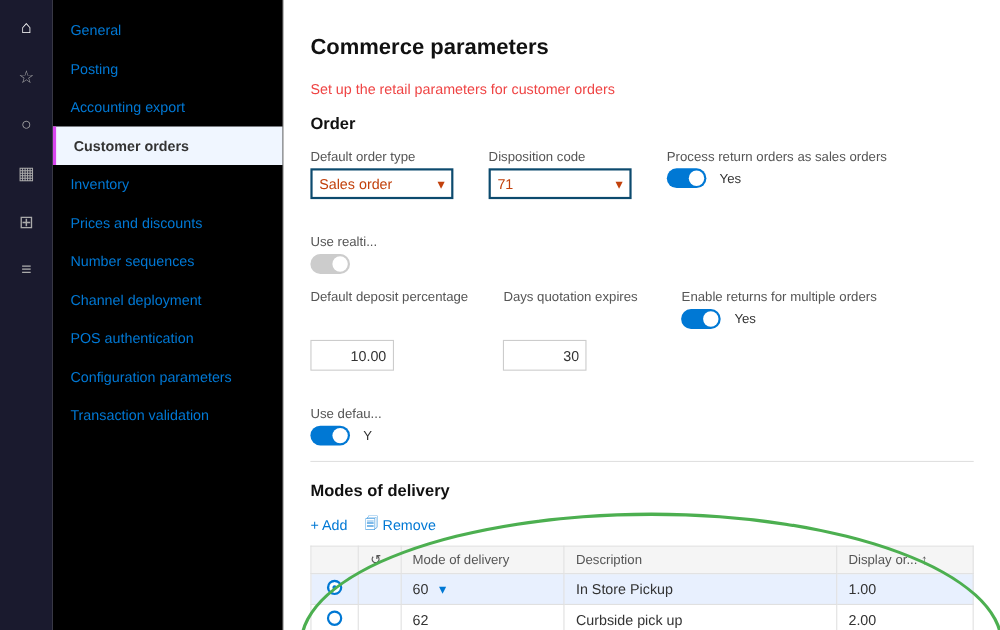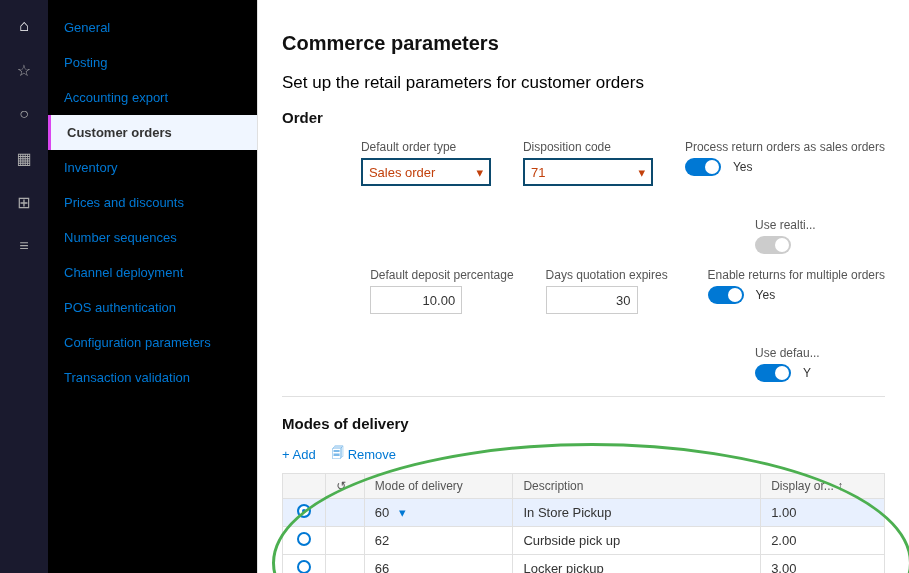--- a/index.html
+++ b/index.html
@@ -52,36 +52,35 @@
       padding: 32px 24px;
       background: #fff;
     }
     .page-title {
       font-size: 20px;
       font-weight: 600;
       color: #111;
       margin-bottom: 18px;
     }
     .section-desc {
-      font-size: 17px;
-      color: #000000;
+      font-size: 13px;
+      color: #ef4444;
       margin-bottom: 16px;
     }
     .section-title {
       font-size: 15px;
       font-weight: 600;
       color: #111;
       margin-bottom: 14px;
     }
     .form-row {
       display: flex;
       gap: 32px;
       margin-bottom: 14px;
       flex-wrap: wrap;
-      justify-content: flex-end;
     }
     .form-field {
       display: flex;
       flex-direction: column;
       gap: 4px;
       min-width: 130px;
     }
     .form-label {
       font-size: 12px;
       color: #555;
@@ -98,22 +97,23 @@
       justify-content: space-between;
       cursor: pointer;
       min-width: 130px;
     }
     .form-input {
       height: 28px;
       border: 1px solid #ccc;
       padding: 2px 6px;
       font-size: 13px;
       color: #333;
-      width: 92px;
+      width: 76px;
       text-align: right;
+      margin-top: 28px;
     }
     .toggle-group {
       display: flex;
       align-items: center;
       gap: 12px;
     }
     .toggle {
       width: 36px; height: 18px;
       border-radius: 9px;
       background: #0078d4;

